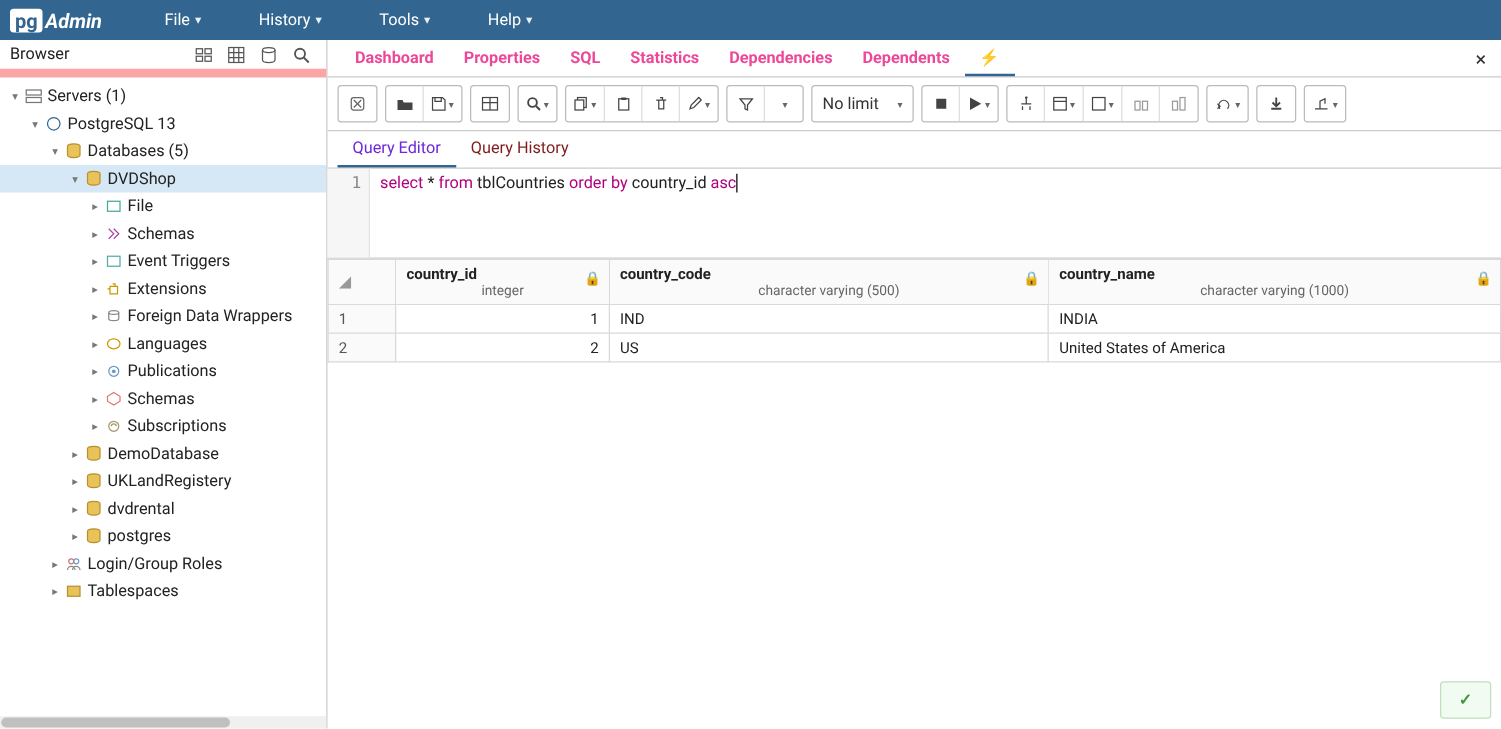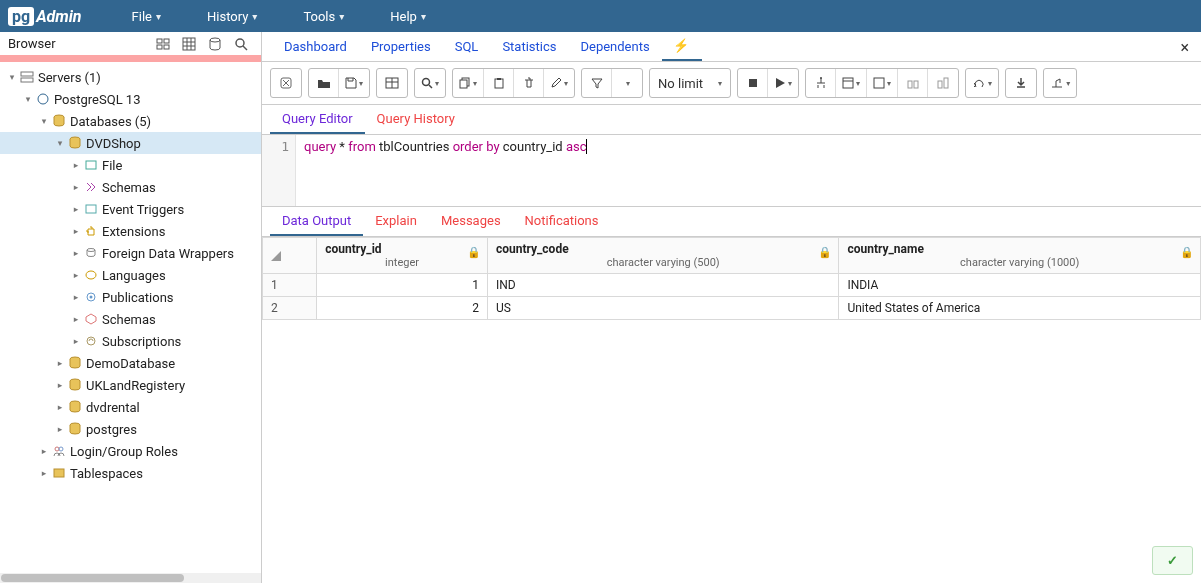--- a/index.html
+++ b/index.html
@@ -20,30 +20,30 @@
 .tree-row.active { background: #d6e8f5; }
 .tree-toggle { width: 12px; text-align: center; color: #777; font-size: 9px; }
 .tree-icon { width: 18px; display: flex; justify-content: center; }
 .tree-label { padding-left: 2px; }
 .scrollbar-fake { height: 10px; background: #f0f0f0; }
 .scrollbar-fake::before { content: ""; display: block; width: 70%; height: 8px; margin: 1px; background: #c0c0c0; border-radius: 4px; }
 .main { flex: 1; display: flex; flex-direction: column; position: relative; }
 .tabs-row { height: 30px; border-bottom: 1px solid #ccc; display: flex; align-items: stretch; padding-left: 10px; }
 .tab { padding: 6px 12px; cursor: pointer; color: #326690; display: flex; align-items: center; gap: 6px; }
 .tab.active { border-bottom: 2px solid #326690; }
-.tab.plain { color: #1d4ed8; }
+.tab.plain { color: #ec4899; font-weight: bold; }
 .close-x { margin-left: auto; padding: 6px 12px; cursor: pointer; color: #333; font-size: 16px; }
 .toolbar { padding: 6px 8px; border-bottom: 1px solid #ccc; display: flex; flex-wrap: wrap; gap: 6px; align-items: center; }
 .btn-grp { display: flex; border: 1px solid #bbb; border-radius: 3px; overflow: hidden; background: #fff; }
 .btn { min-width: 30px; height: 28px; display: flex; align-items: center; justify-content: center; cursor: pointer; border-right: 1px solid #ddd; color: #333; font-size: 13px; padding: 0 6px; }
 .btn:last-child { border-right: none; }
 .btn.dd::after { content: "▾"; font-size: 8px; margin-left: 2px; color: #666; }
 .btn.wide { min-width: 80px; justify-content: space-between; padding: 0 8px; }
 .sub-tabs { height: 30px; border-bottom: 1px solid #ccc; display: flex; align-items: stretch; padding-left: 8px; }
-.sub-tab { padding: 6px 12px; cursor: pointer; color: #ef4444; }
+.sub-tab { padding: 6px 12px; cursor: pointer; color: #7f1d1d; }
 .sub-tab.active { color: #6d28d9; border-bottom: 2px solid #326690; }
 .editor { display: flex; height: 72px; border-bottom: 1px solid #ccc; }
 .gutter { width: 34px; background: #f6f6f6; text-align: right; padding: 4px 6px 0 0; color: #888; font-family: Menlo, Consolas, monospace; font-size: 13px; border-right: 1px solid #e3e3e3; }
 .code { flex: 1; padding: 4px 8px; font-family: Menlo, Consolas, monospace; font-size: 13px; position: relative; }
 .kw { color: #b00080; }
 .cursor { border-right: 1px solid #000; animation: blink 1s steps(1) infinite; }
 @keyframes blink { 50% { border-color: transparent; } }
 .out-tabs { height: 30px; border-bottom: 1px solid #ccc; display: flex; align-items: stretch; padding-left: 8px; }
 .grid { border-collapse: collapse; font-size: 12px; }
 .grid th, .grid td { border: 1px solid #d9d9d9; padding: 4px 8px; text-align: left; }
@@ -296,20 +296,21 @@
     </div>
     <div class="scrollbar-fake"></div>
   </div>
 
   <div class="main">
     <div class="tabs-row">
       <div class="tab plain">Dashboard</div>
       <div class="tab plain">Properties</div>
       <div class="tab plain">SQL</div>
       <div class="tab plain">Statistics</div>
+      <div class="tab plain">Dependencies</div>
       <div class="tab plain">Dependents</div>
       <div class="tab active">
         <span style="color:#e8b000">⚡</span>
       </div>
       <div class="close-x">×</div>
     </div>
 
     <div class="toolbar">
       <div class="btn-grp">
           <div class="btn">
@@ -453,29 +454,23 @@
         </div>
     </div>
 
     <div class="sub-tabs">
       <div class="sub-tab active">Query Editor</div>
       <div class="sub-tab">Query History</div>
     </div>
 
     <div class="editor">
       <div class="gutter">1</div>
-      <div class="code"><span class="kw">query</span><span> * </span><span class="kw">from</span><span> tblCountries </span><span class="kw">order</span><span class="kw"> by</span><span> country_id </span><span class="kw">asc</span><span class="cursor"></span></div>
-    </div>
-
-    <div class="out-tabs">
-      <div class="sub-tab active">Data Output</div>
-      <div class="sub-tab">Explain</div>
-      <div class="sub-tab">Messages</div>
-      <div class="sub-tab">Notifications</div>
-    </div>
+      <div class="code"><span class="kw">select</span><span> * </span><span class="kw">from</span><span> tblCountries </span><span class="kw">order</span><span class="kw"> by</span><span> country_id </span><span class="kw">asc</span><span class="cursor"></span></div>
+    </div>
+
 
     <table class="grid">
       <thead>
         <tr>
           <th class="rownum">
               <svg width="10" height="10">
                 <path d="M0 10 L10 10 L10 0 z" fill="#999"></path>
               </svg>
             </th>
           <th style="width:85px">

